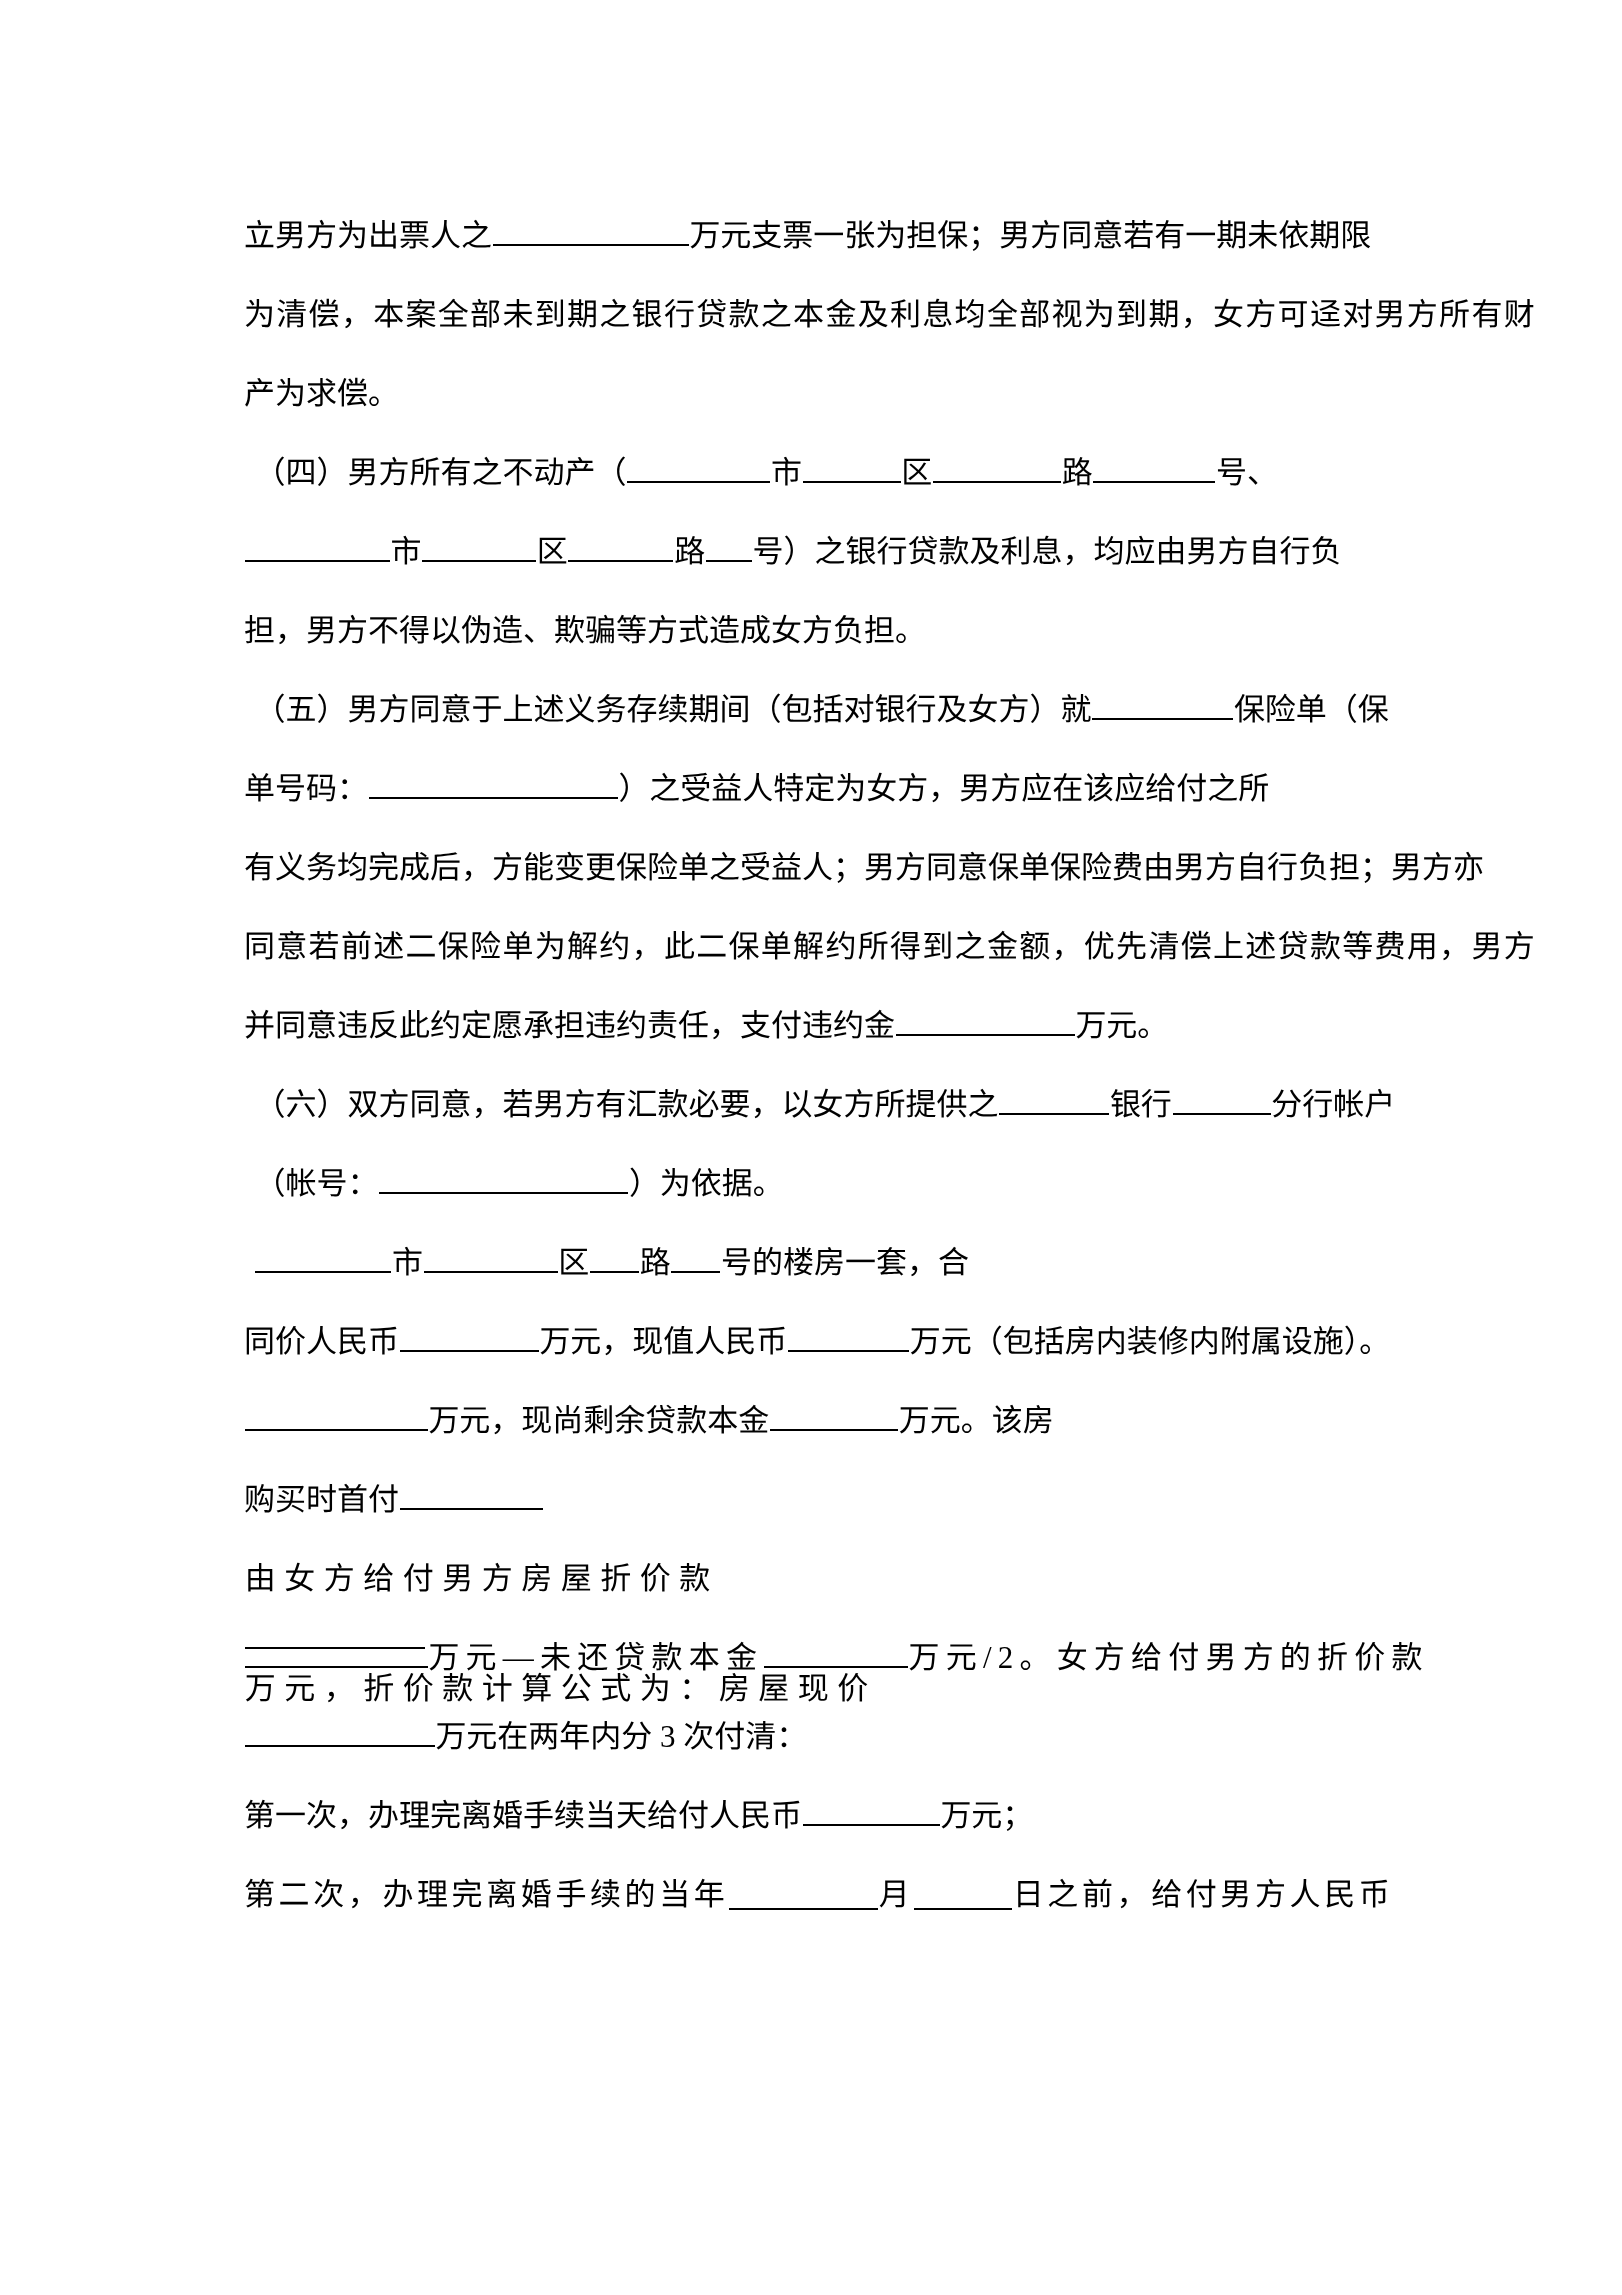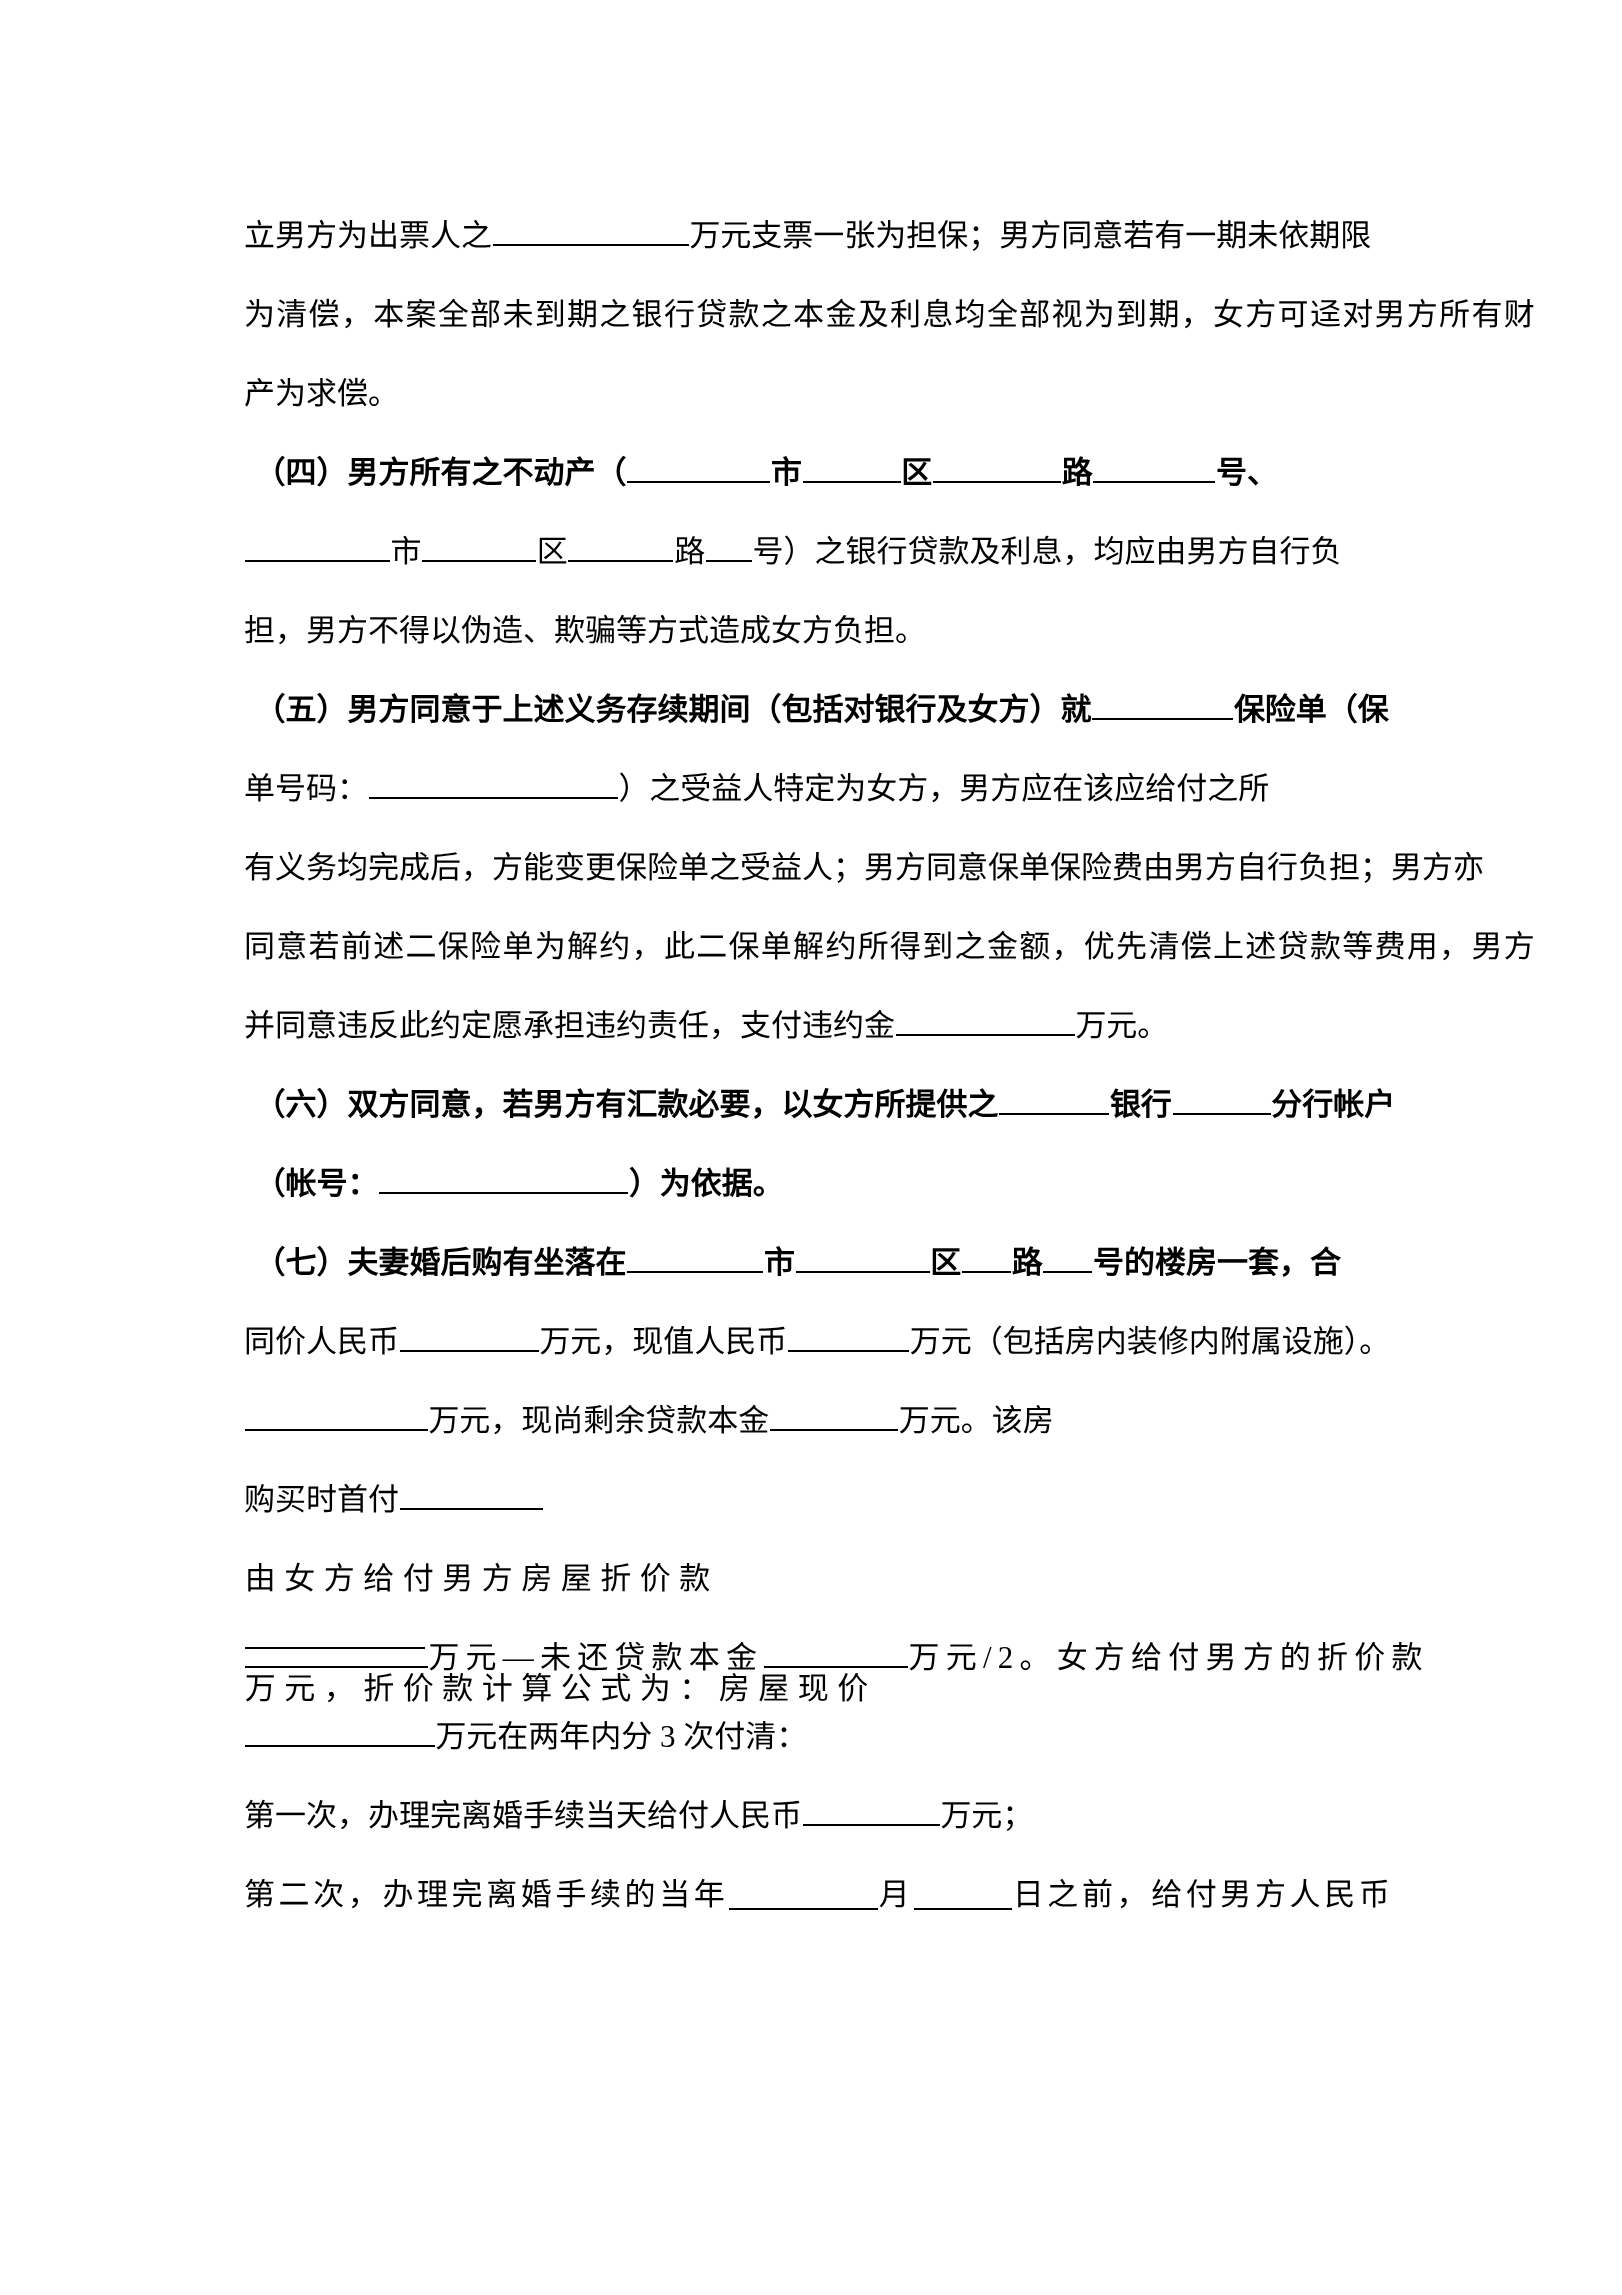--- a/index.html
+++ b/index.html
@@ -32,21 +32,20 @@
     align-items: baseline;
     height: 79px;
     white-space: pre;
     font-size: 31px;
     letter-spacing: 0;
   }
 
   
   .ln.indent {
     padding-left: 10.5px;
-    font-weight: bold;
   }
 
   
   .ln.spread  { letter-spacing: 1.3px; }
   .ln.spread2 { letter-spacing: 3.6px; align-items: center; }
   .ln.spread3 { letter-spacing: 6.2px; }
   .ln.spread4 { letter-spacing: 8.5px; flex-direction: column; }
 
   
   .rule {
@@ -141,21 +140,20 @@
       <span class="txt">分行帐户</span>
     </div>
 
     <div class="ln indent">
       <span class="txt">（帐号：</span>
       <span class="rule" style="width:249px"></span>
       <span class="txt">）为依据。</span>
     </div>
 
     <div class="ln indent">
-      <span class="txt">（七）夫妻婚后购有坐落在</span>
       <span class="rule" style="width:136px"></span>
       <span class="txt">市</span>
       <span class="rule" style="width:134px"></span>
       <span class="txt">区</span>
       <span class="rule" style="width:49px"></span>
       <span class="txt">路</span>
       <span class="rule" style="width:49px"></span>
       <span class="txt">号的楼房一套，合</span>
     </div>
 

